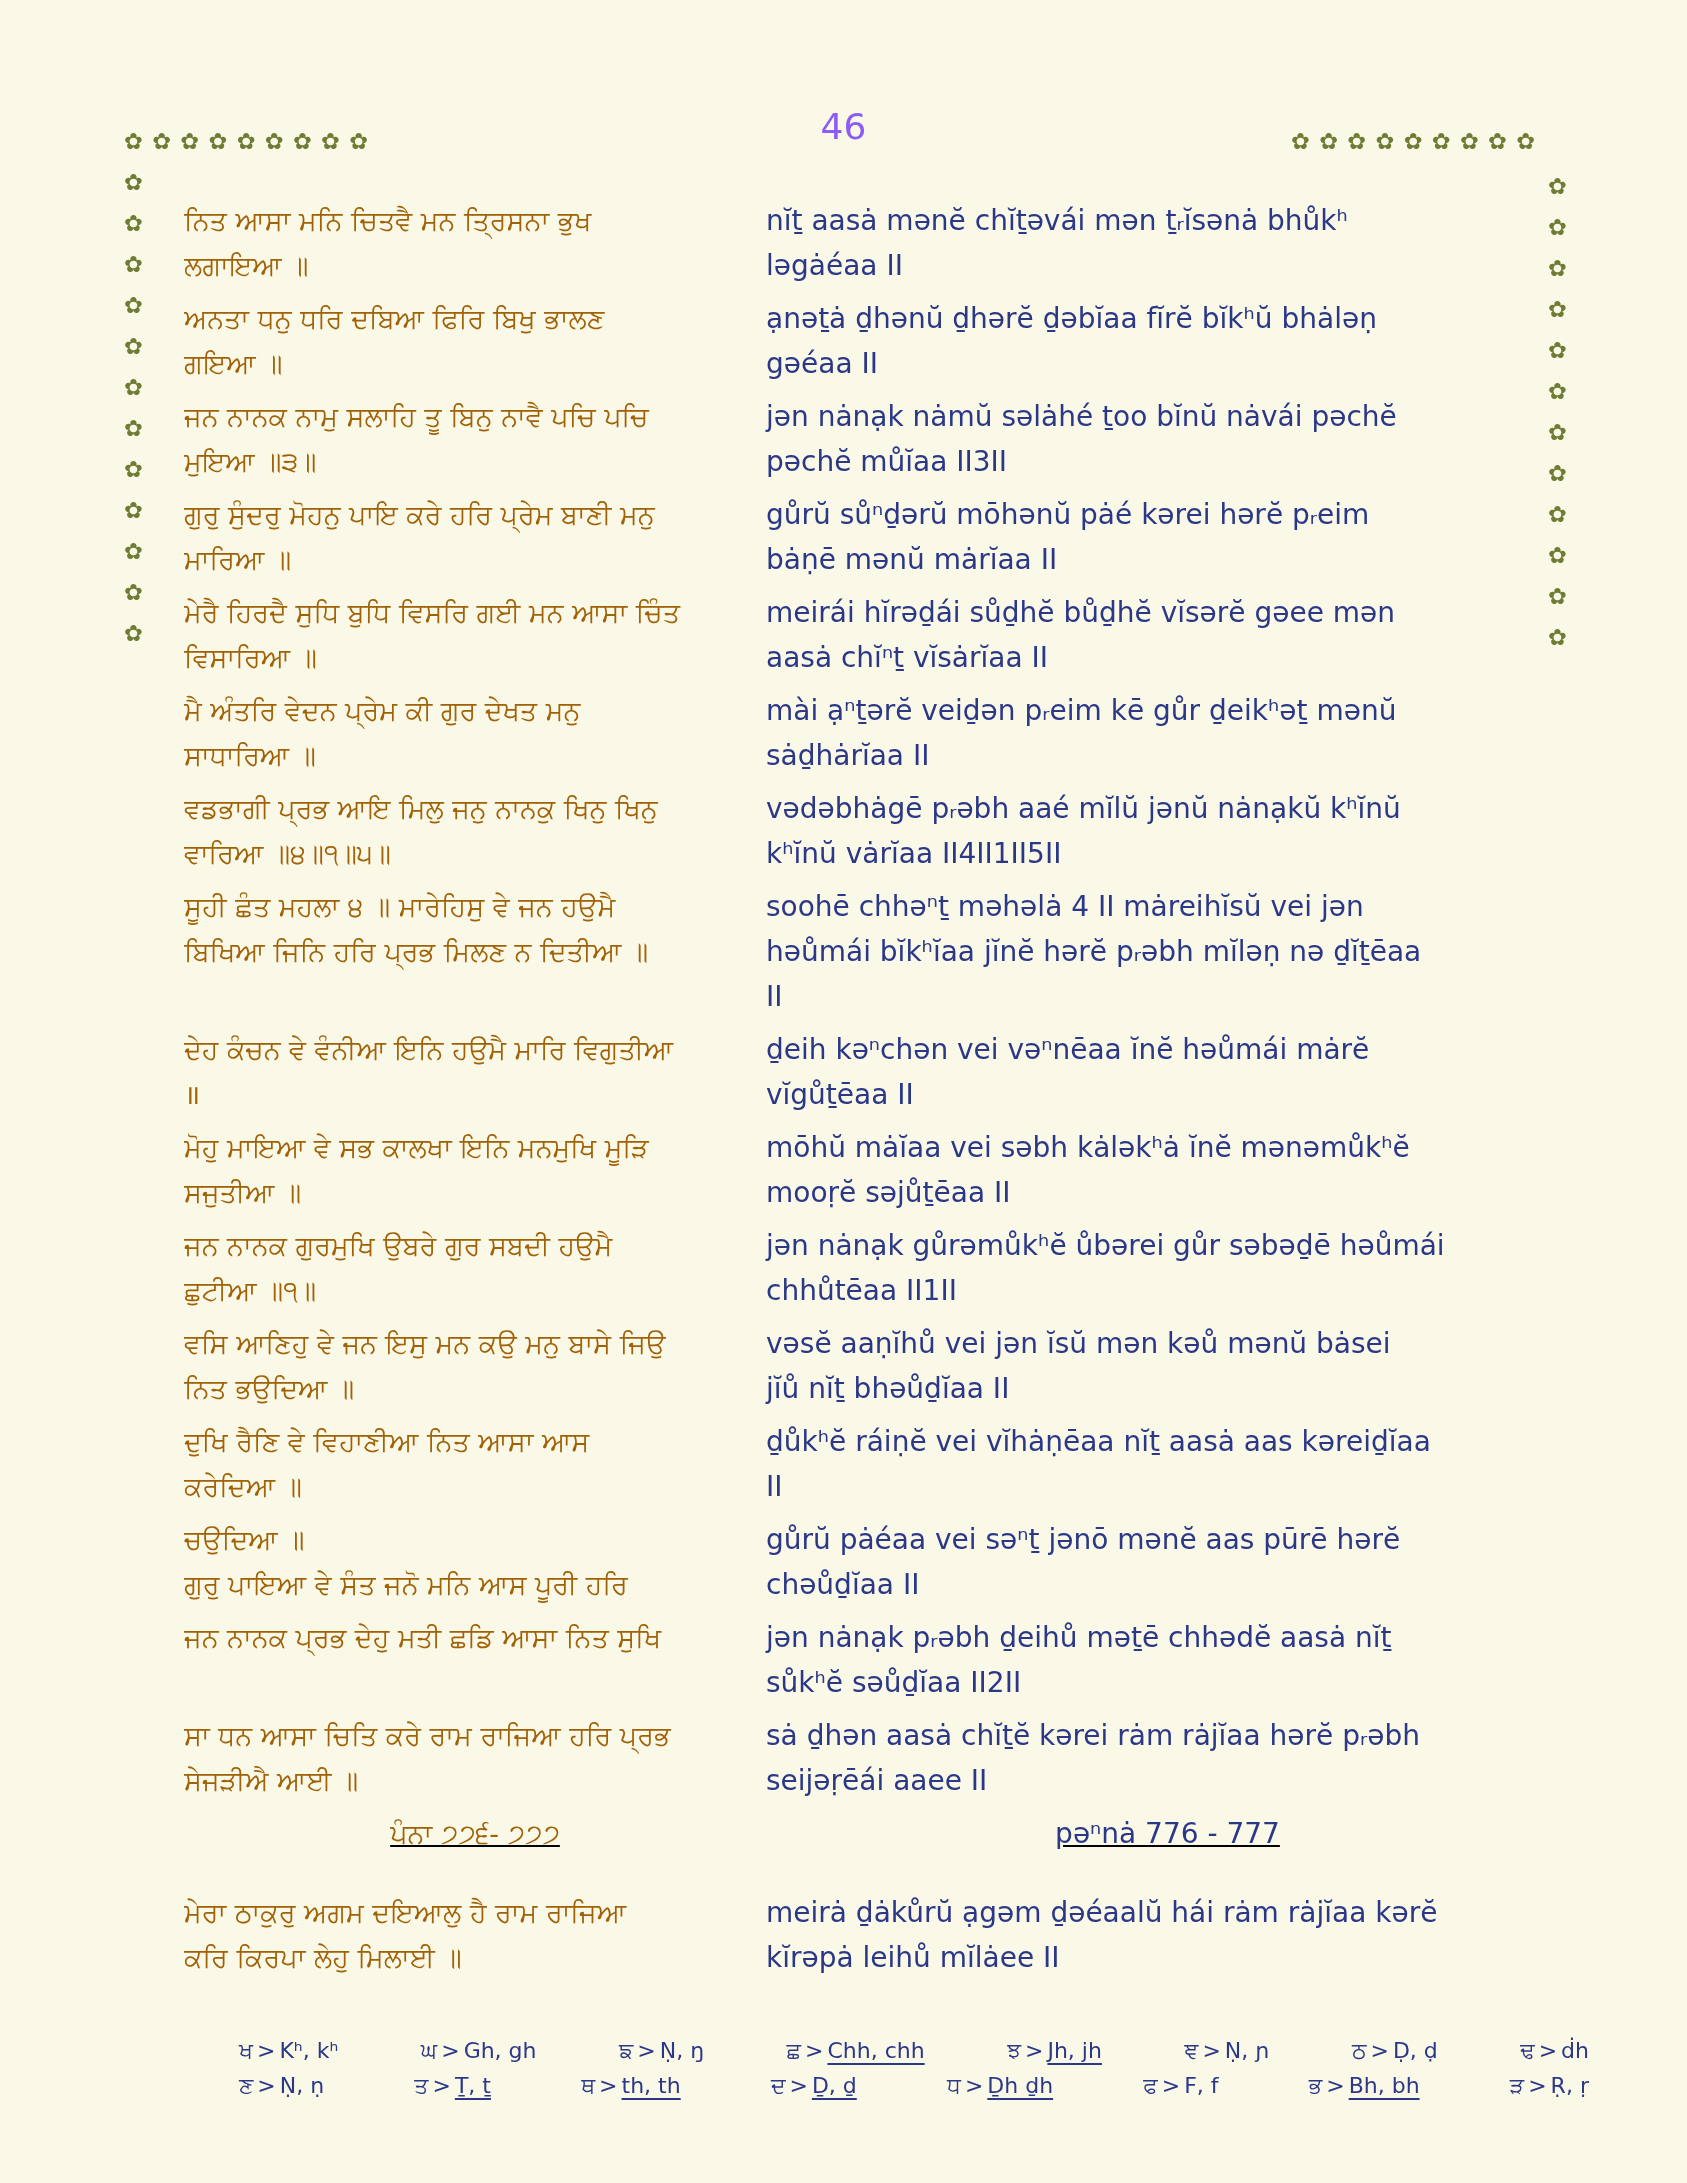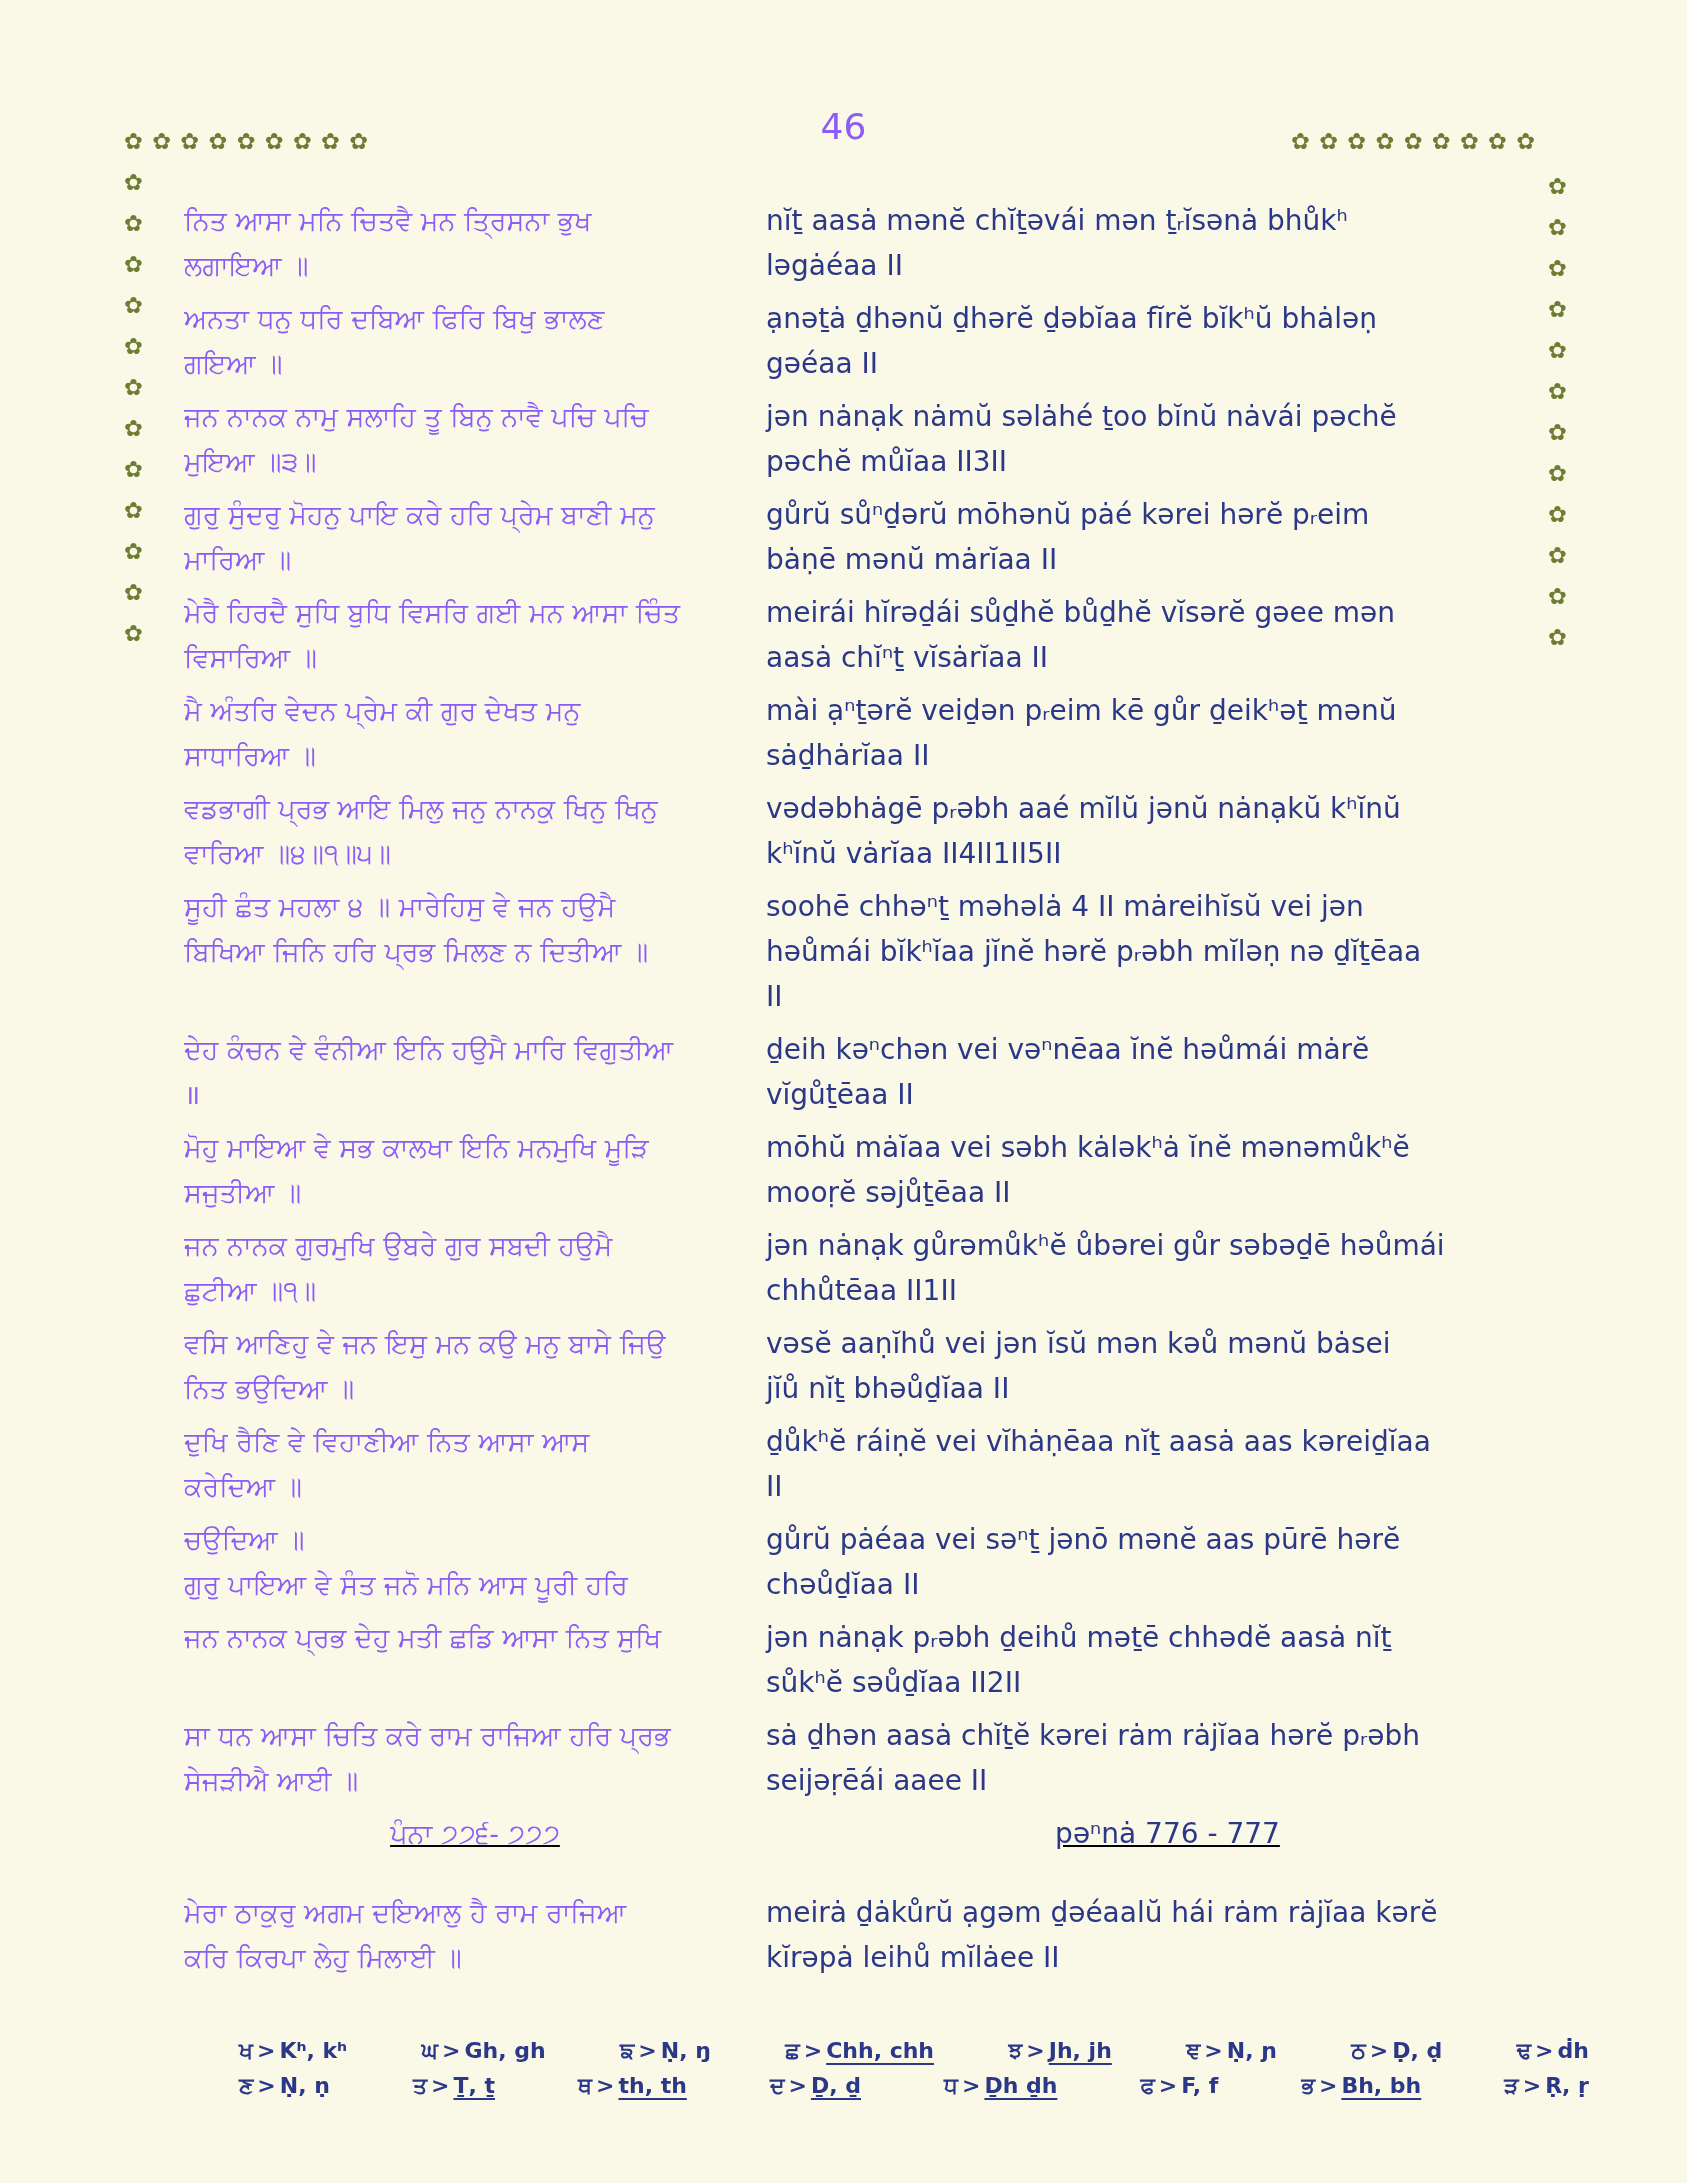--- a/index.html
+++ b/index.html
@@ -18,31 +18,31 @@
   .orn-col{position:absolute;display:flex;flex-direction:column;gap:18.5px;}
   .flower{font-size:22.5px;line-height:22.5px;color:#6E7D33;}
   .orn-row-left{left:124px;top:130px;}
   .orn-row-right{left:1291px;top:130px;}
   .orn-col-left{left:124px;top:171px;}
   .orn-col-right{left:1548px;top:175px;}
   .content{position:absolute;left:184px;top:198px;width:1385px;}
   .verse{display:grid;grid-template-columns:582px 1fr;margin-bottom:8px;}
   .cell{min-width:0;}
   .line{line-height:45px;font-size:28px;color:#2B3787;white-space:nowrap;}
-  .gurmukhi .line{font-size:27px;color:#8b5cf6;overflow:hidden;}
+  .gurmukhi .line{font-size:27px;color:#a16207;overflow:hidden;}
   .verse.center .cell{text-align:center;text-decoration:underline;}
   .verse.center .line{white-space:normal;}
   .verse.gap-before{margin-top:34px;}
   .legend{
     position:absolute;left:239px;top:2036px;width:1350px;
     display:flex;flex-direction:column;gap:5.3px;
   }
   .legend-row{
     display:flex;justify-content:space-between;
-    font-size:22px;line-height:30px;color:#2B3787;font-weight:bold;
+    font-size:22px;line-height:30px;color:#2B3787;
   }
   .legend-item{white-space:nowrap;}
   .legend-item .sep{padding:0 4px;}
   .legend-item .lat.u{text-decoration:underline;text-underline-offset:4.6px;}
 </style>
 </head>
 <body>
 
 <div class="page">
   <div class="page-number">46</div>

